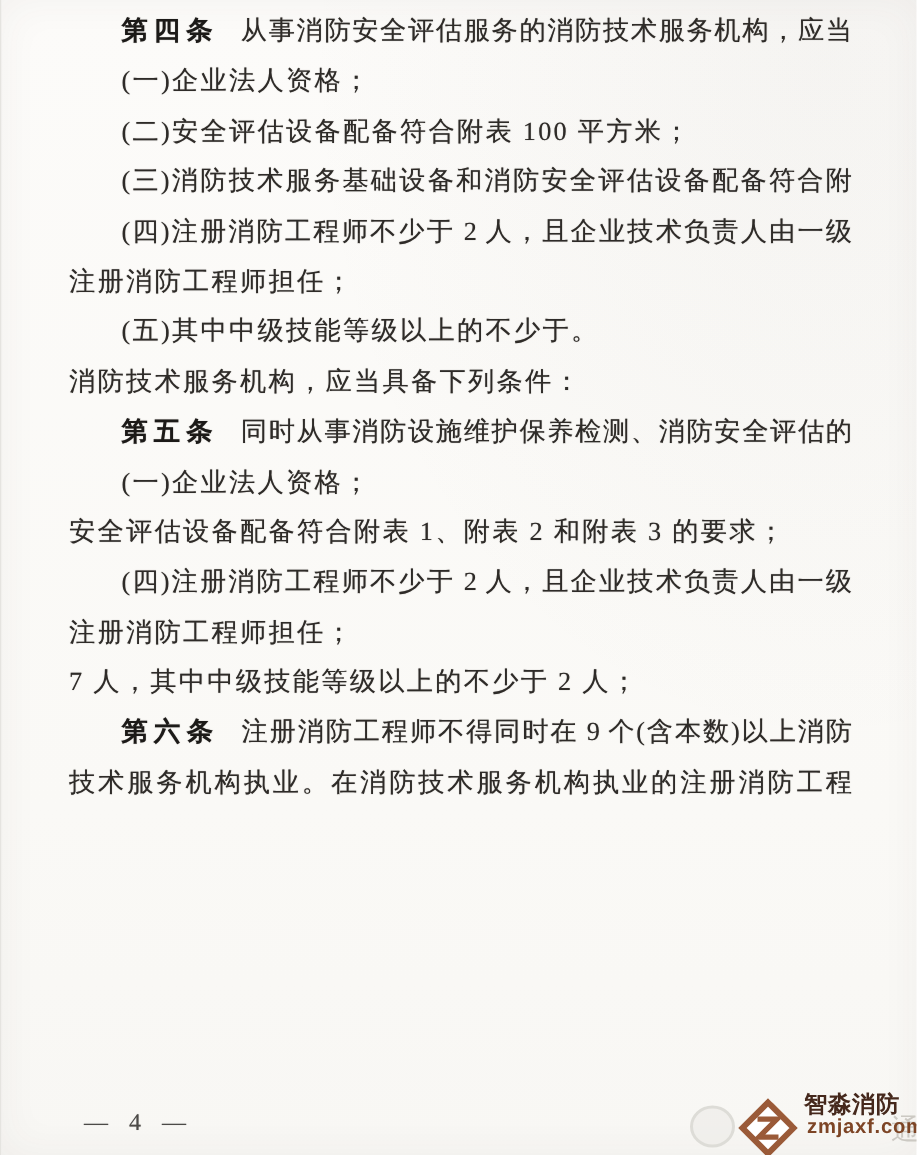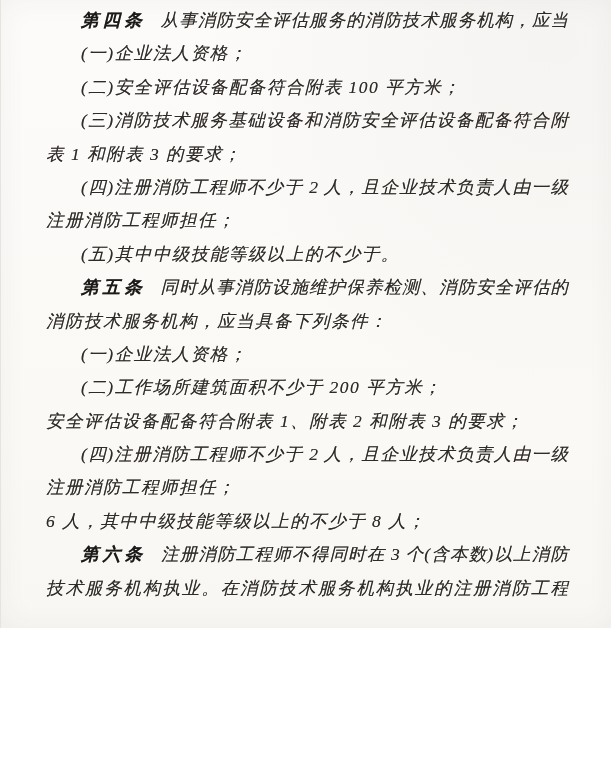--- a/index.html
+++ b/index.html
@@ -1,26 +1,25 @@
 <!DOCTYPE html>
 <html><head>
 <meta charset="utf-8">
 <style>
   html,body { margin:0; padding:0; background:#ffffff; }
   .page {
     position:relative;
-    width:611px; height:628px;
+    width:611px; height:770px;
     overflow:hidden;
     background:
       radial-gradient(ellipse at 90% 5%, rgba(120,115,105,0.05), transparent 45%),
       linear-gradient(180deg, #fcfbf9 0%, #faf9f6 70%, #f8f7f4 100%);
     border-left:1px solid #e5e4e0;
     box-shadow: inset 0 0 28px rgba(70,62,50,0.05);
     font-family:"Liberation Serif","DejaVu Serif",serif;
-    font-style:italic;
   }
   .text-block {
     position:absolute; left:45px; top:4px; width:522px;
     color:#2e2b28;
     text-shadow:0 0 0.6px rgba(40,35,30,0.55);
   }
   .line {
     height:33.4px; line-height:33.4px;
     font-size:17.5px;
     letter-spacing:1.5px;
@@ -71,33 +70,31 @@
 </head>
 <body>
 
 <div class="page">
 
   <div class="text-block">
     <div class="line indent full"><b class="article-label">第四条</b><span>从事消防安全评估服务的消防技术服务机构，应当</span></div>
     <div class="line indent">(一)企业法人资格；</div>
     <div class="line indent">(二)安全评估设备配备符合附表 100 平方米；</div>
     <div class="line indent full">(三)消防技术服务基础设备和消防安全评估设备配备符合附</div>
-    <div class="line">表 1 和附表 3 的要求；</div>
     <div class="line indent full">(四)注册消防工程师不少于 2 人，且企业技术负责人由一级</div>
     <div class="line">注册消防工程师担任；</div>
     <div class="line indent">(五)其中中级技能等级以上的不少于。</div>
+    <div class="line">消防技术服务机构，应当具备下列条件：</div>
     <div class="line indent full"><b class="article-label">第五条</b><span>同时从事消防设施维护保养检测、消防安全评估的</span></div>
-    <div class="line">消防技术服务机构，应当具备下列条件：</div>
     <div class="line indent">(一)企业法人资格；</div>
-    <div class="line indent">(二)工作场所建筑面积不少于 200 平方米；</div>
     <div class="line">安全评估设备配备符合附表 1、附表 2 和附表 3 的要求；</div>
     <div class="line indent full">(四)注册消防工程师不少于 2 人，且企业技术负责人由一级</div>
     <div class="line">注册消防工程师担任；</div>
-    <div class="line">6 人，其中中级技能等级以上的不少于 8 人；</div>
-    <div class="line indent full"><b class="article-label">第六条</b><span>注册消防工程师不得同时在 3 个(含本数)以上消防</span></div>
+    <div class="line">7 人，其中中级技能等级以上的不少于 2 人；</div>
+    <div class="line indent full"><b class="article-label">第六条</b><span>注册消防工程师不得同时在 9 个(含本数)以上消防</span></div>
     <div class="line full">技术服务机构执业。在消防技术服务机构执业的注册消防工程</div>
   </div>
 
   <div class="page-footer">— 4 —</div>
 
   <div class="watermark">
     <div class="wm-ghost-circle"></div>
     <span class="wm-ghost-char">通</span>
     <svg class="wm-logo" viewBox="0 0 40 40">
       <path d="M22 4 L36 18" fill="none" stroke-width="3" stroke="#d9b497"></path>

